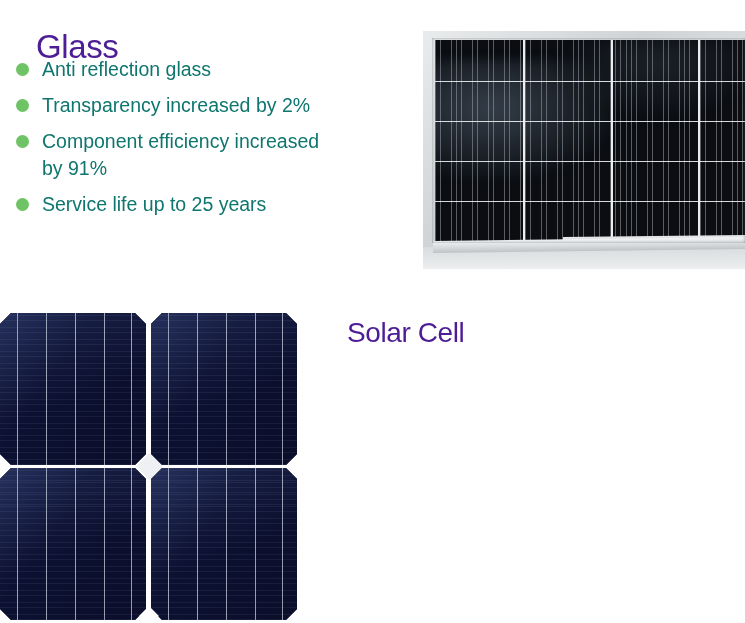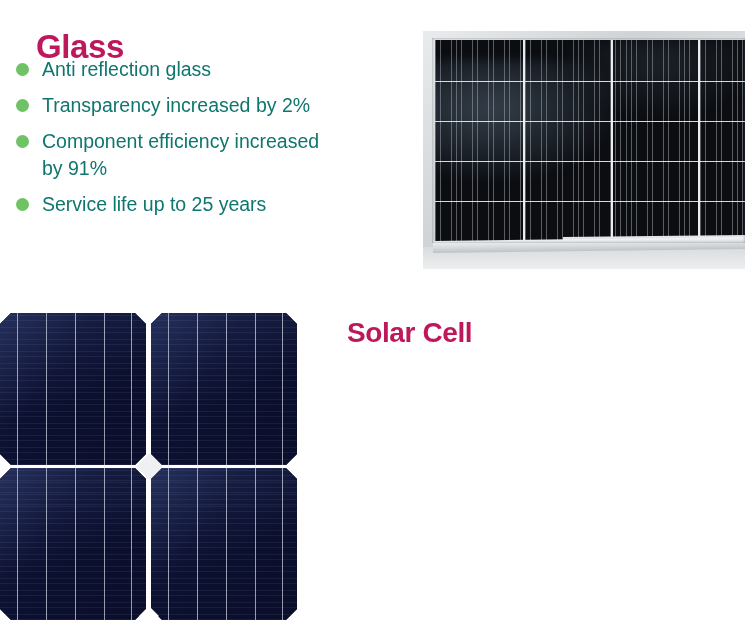--- a/index.html
+++ b/index.html
@@ -18,22 +18,22 @@
   }
   .page {
     position: absolute;
     inset: 0;
     background: #ffffff;
   }
 
   
   .section-heading {
     position: absolute;
-    font-weight: bold;
-    color: #be185d;
+    font-weight: normal;
+    color: #4c1d95;
     letter-spacing: -0.4px;
     white-space: nowrap;
     line-height: 1;
   }
   #glass-heading  { left: 36px;  top: 8px;   font-size: 33px; }
   #cell-heading   { left: 347px; top: 300px; font-size: 28px; }
 
   .feature-list {
     position: absolute;
     margin: 0;

